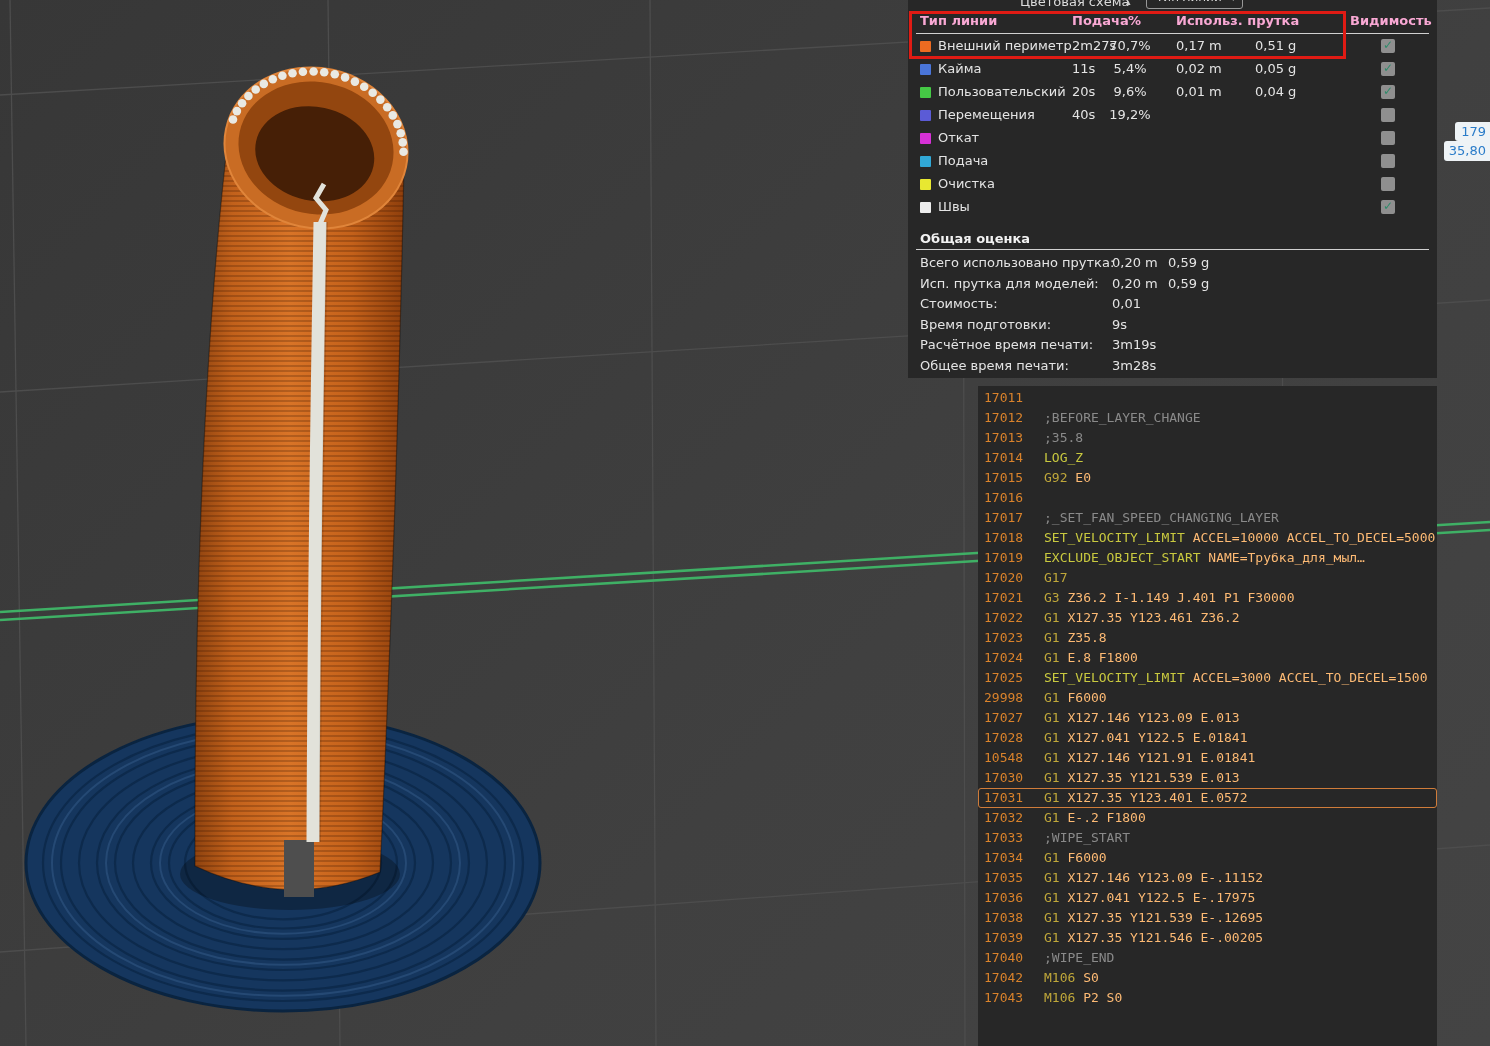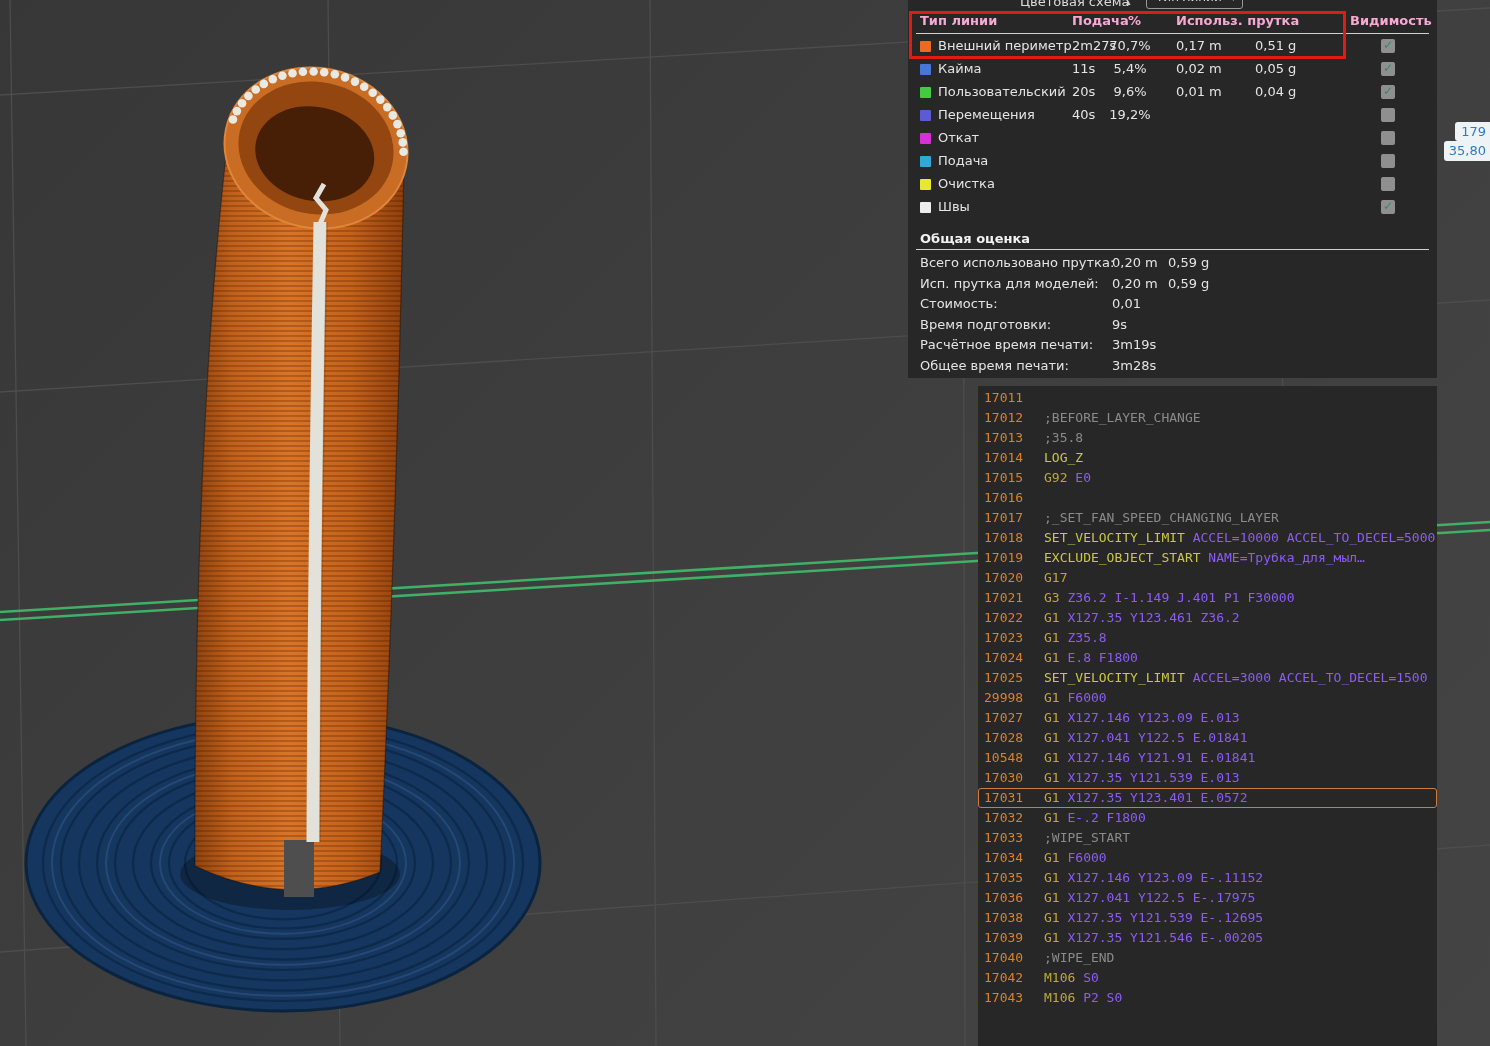--- a/index.html
+++ b/index.html
@@ -50,21 +50,21 @@
 
   
   .gcode{left:978px;top:386px;width:459px;height:660px;overflow:hidden;padding-top:2px;
          font-family:"DejaVu Sans Mono","Liberation Mono",monospace;font-size:13px;color:#d6d6d6;z-index:3}
   .gline{height:20px;line-height:20px;white-space:pre;padding-left:6px;cursor:pointer}
   .gnum{display:inline-block;width:40px;color:#d9822b}
   .gbody{margin-left:20px}
   .tk-com{color:#8a8a8a}
   .tk-cmd{color:#bfa73a}
   .tk-key{color:#c9c93f}
-  .tk-par{color:#8b5cf6}
+  .tk-par{color:#fdba74}
   .gline.sel{outline:1px solid #cf7c3a;outline-offset:-1px;border-radius:3px}
 </style>
 </head>
 <body>
 
 <div class="stage">
 
   <div class="scene">
     <svg width="1490" height="1046" viewBox="0 0 1490 1046">
       <defs>

